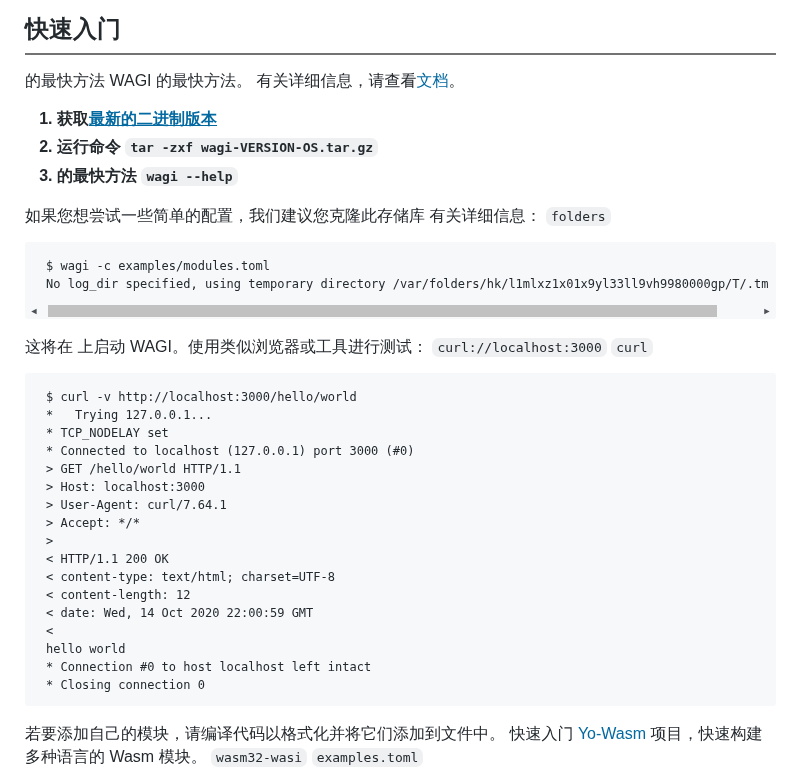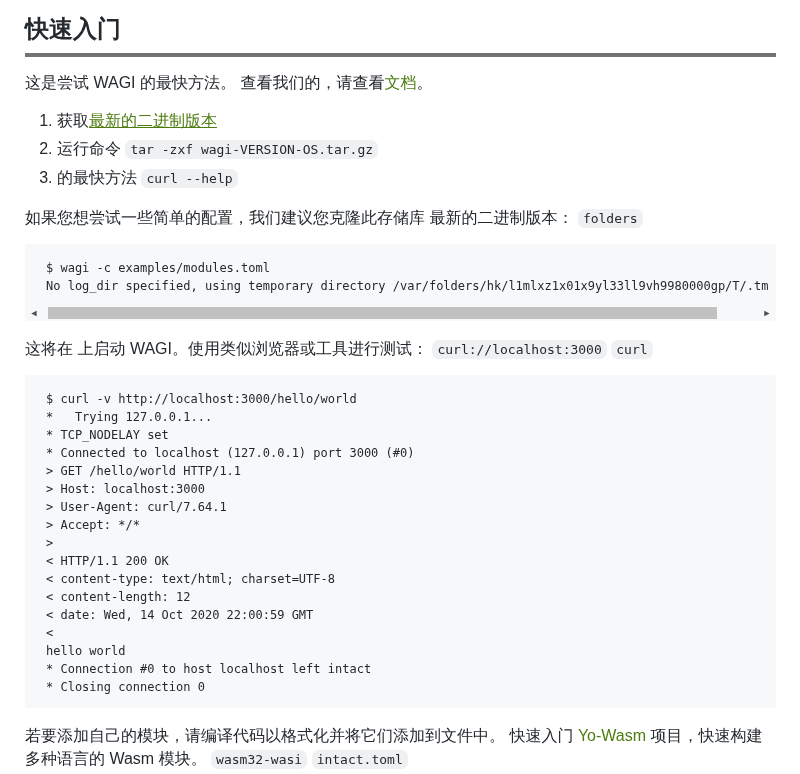--- a/index.html
+++ b/index.html
@@ -12,38 +12,39 @@
   }
   .page {
     padding: 14px 24px 20px 25px;
   }
   h2.title {
     font-size: 24px;
     font-weight: 700;
     line-height: 1.25;
     margin: 0 0 14px 0;
     padding-bottom: 9px;
-    border-bottom: 4px solid #737373;
+    border-bottom: 2px solid #737373;
   }
   p.md {
     font-size: 16px;
     line-height: 23px;
     margin: 0 0 14px 0;
   }
   ol.steps {
     font-size: 16px;
     margin: 0 0 14px 0;
     padding-left: 2em;
+    font-weight: bold;
   }
   ol.steps li {
     line-height: 26px;
   }
   ol.steps li + li { margin-top: 2px; }
   a.link {
-    color: #4d7c0f;
+    color: #0369a1;
     text-decoration: none;
     cursor: pointer;
   }
   a.link.underlined { text-decoration: underline; }
   code.inline {
     font-family: "DejaVu Sans Mono", "Liberation Mono", monospace;
     font-size: 13px;
     background: #eef0f2;
     border-radius: 7px;
     padding: 2px 5px;
@@ -102,29 +103,29 @@
   .mb8 { margin-bottom: 13px; }
   .outro { margin-bottom: 0; }
 </style>
 </head>
 <body>
 
 <div class="page">
 
   <h2 class="title">快速入门</h2>
 
-  <p class="md"><span>这是尝试 WAGI 的最快方法。 查看我们的，请查看</span><a class="link" href="#">文档</a><span>。</span></p>
+  <p class="md"><span>的最快方法 WAGI 的最快方法。 有关详细信息，请查看</span><a class="link" href="#">文档</a><span>。</span></p>
 
   <ol class="steps">
     <li><span>获取</span><a class="link underlined" href="#">最新的二进制版本</a></li>
     <li><span>运行命令 </span><code class="inline">tar -zxf wagi-VERSION-OS.tar.gz</code></li>
-    <li><span>的最快方法 </span><code class="inline">curl --help</code></li>
+    <li><span>的最快方法 </span><code class="inline">wagi --help</code></li>
   </ol>
 
-  <p class="md"><span>如果您想尝试一些简单的配置，我们建议您克隆此存储库 最新的二进制版本： </span><code class="inline">folders</code></p>
+  <p class="md"><span>如果您想尝试一些简单的配置，我们建议您克隆此存储库 有关详细信息： </span><code class="inline">folders</code></p>
 
   <div class="codeblock clipped">
     <pre>$ wagi -c examples/modules.toml
 No log_dir specified, using temporary directory /var/folders/hk/l1mlxz1x01x9yl33ll9vh9980000gp/T/.tmpx55XkJ f</pre>
     <div class="hscroll">
       <div class="hs-arrow">◄</div>
       <div class="hs-track">
         <div class="hs-thumb"></div>
       </div>
       <div class="hs-arrow">►</div>
@@ -146,15 +147,15 @@
 &lt; HTTP/1.1 200 OK
 &lt; content-type: text/html; charset=UTF-8
 &lt; content-length: 12
 &lt; date: Wed, 14 Oct 2020 22:00:59 GMT
 &lt;
 hello world
 * Connection #0 to host localhost left intact
 * Closing connection 0</pre>
   </div>
 
-  <p class="md outro"><span>若要添加自己的模块，请编译代码以格式化并将它们添加到文件中。 快速入门 </span><a class="link" href="#">Yo-Wasm</a><span> 项目，快速构建多种语言的 Wasm 模块。 </span><code class="inline">wasm32-wasi</code> <code class="inline">intact.toml</code></p>
+  <p class="md outro"><span>若要添加自己的模块，请编译代码以格式化并将它们添加到文件中。 快速入门 </span><a class="link" href="#">Yo-Wasm</a><span> 项目，快速构建多种语言的 Wasm 模块。 </span><code class="inline">wasm32-wasi</code> <code class="inline">examples.toml</code></p>
 
 </div>
 
 </body></html>

